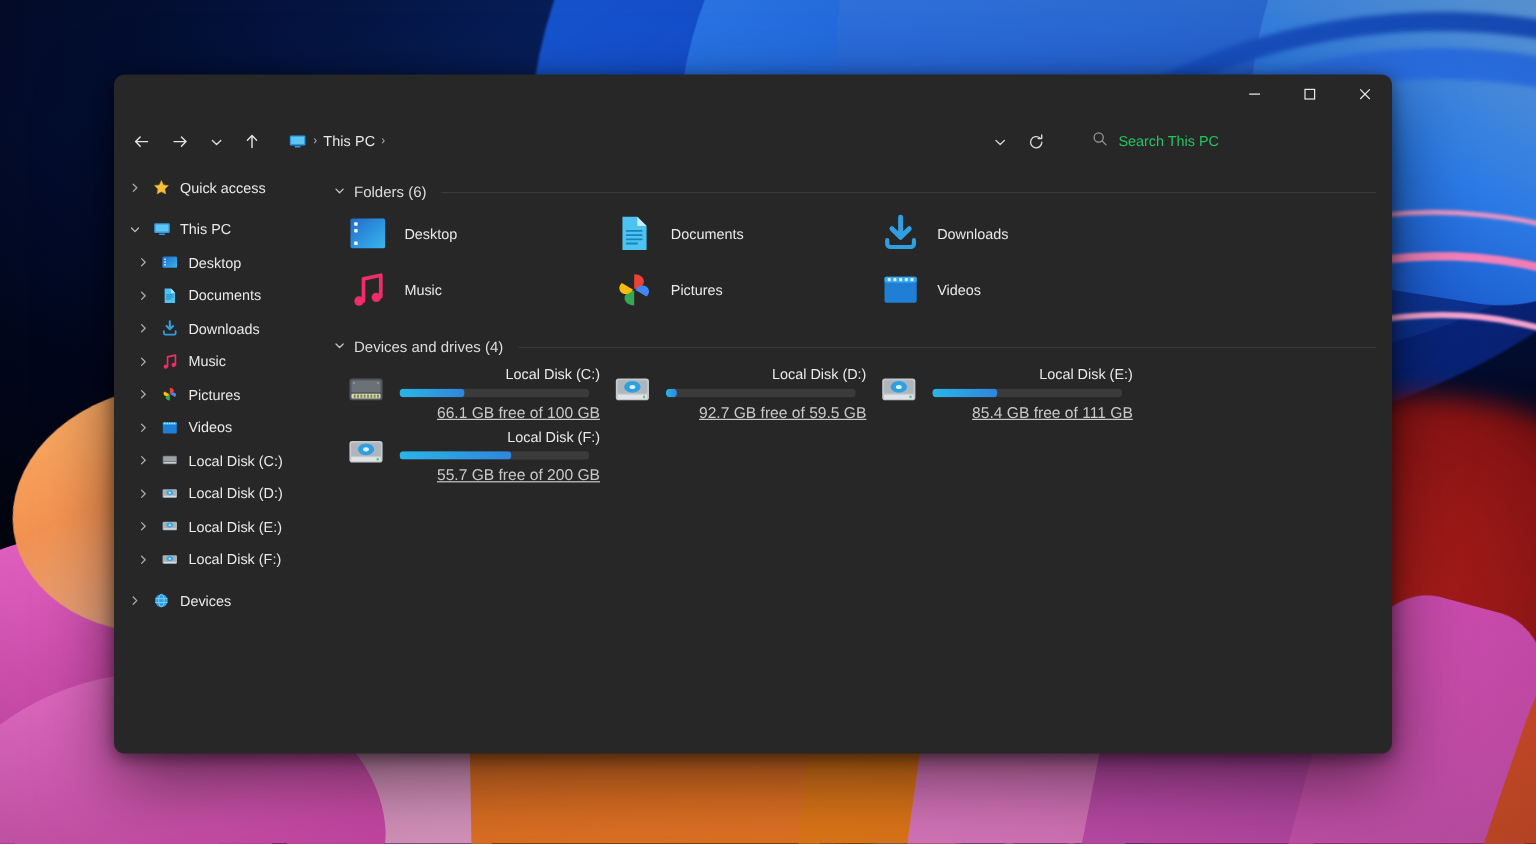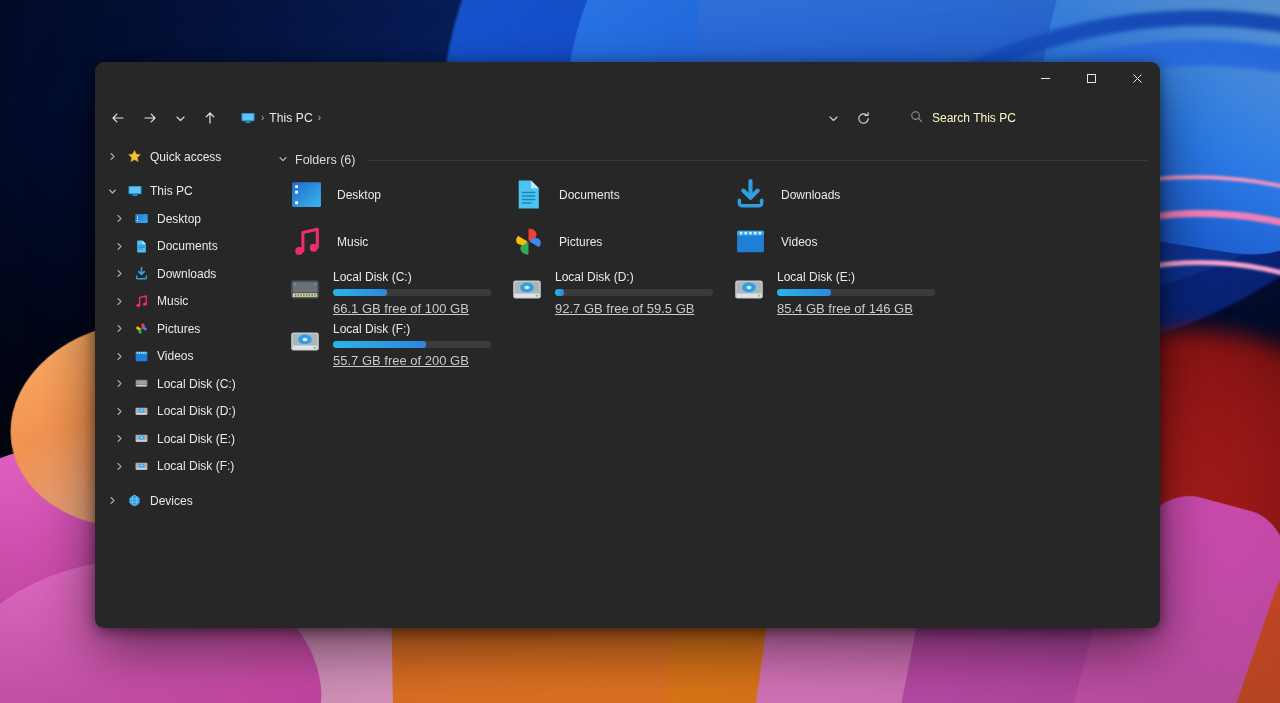--- a/index.html
+++ b/index.html
@@ -137,40 +137,40 @@
   .chev-sep { color:#b5b5b5; font-size: 10px; line-height:1; }
 
   .navspacer { flex: 1 1 auto; }
   .rightnav { display:flex; align-items:center; gap:2px; }
 
   .searchbox {
     margin-left: 22px; width: 246px; height: 30px;
     display:flex; align-items:center; gap:9px; padding-left: 10px;
     border-radius: 4px;
   }
-  .search-ph { font-size: 12px; color:#fef9c3; }
+  .search-ph { font-size: 12px; color:#22c55e; }
 
   
   .body { display:flex; height: calc(566px - 33px - 46px); }
 
   
   .sidebar { width: 173px; flex: 0 0 173px; padding-top: 2px; }
   .sb-item {
     height: 27.5px; display:flex; align-items:center; gap:7px;
     padding-left: 6px; border-radius: 4px; margin: 0 4px;
     font-size: 12px; color:#e8e8e8; white-space:nowrap;
   }
   .sb-item.indent { padding-left: 13px; }
   .sb-twisty { width: 14px; flex:0 0 14px; display:flex; align-items:center; justify-content:center; color:#a9a9a9; }
   .sb-ico { width: 17px; height:17px; flex:0 0 17px; display:flex; align-items:center; justify-content:center; }
   .sb-ico svg { display:block; }
   .sb-gap { height: 7px; }
 
   
-  .content { flex:1; padding: 8px 13px 0 10px; overflow:hidden; }
+  .content { flex:1; padding: 8px 13px 0 10px; overflow:hidden;text-align:right; }
   .group-head {
     display:flex; align-items:center; gap: 7px;
     font-size: 12.5px; color:#dcdcdc; height: 22px;
   }
   .group-head .gtwisty { color:#c3c3c3; font-size: 10px; }
   .group-rule { flex:1; height:1px; background:#3a3a3a; margin-left: 6px; }
 
   .grid { display:flex; flex-wrap:wrap; }
   .folder-tile {
     width: 222px; height: 47px;
@@ -627,20 +627,29 @@
               <rect x="10.2" y="6.5" width="2.4" height="2.6" rx=".6" fill="#d5efff"></rect>
               <rect x="14.8" y="6.5" width="2.4" height="2.6" rx=".6" fill="#d5efff"></rect>
               <rect x="19.4" y="6.5" width="2.4" height="2.6" rx=".6" fill="#d5efff"></rect>
               <rect x="24" y="6.5" width="2.4" height="2.6" rx=".6" fill="#d5efff"></rect>
             </svg>
           </span>
           <span class="flabel">Videos</span>
         </div>
       </div>
 
+      <div class="group-head" style="margin-top:13px;">
+        <span class="gtwisty">
+          <svg width="10" height="10" viewBox="0 0 10 10">
+              <path d="M2 3.6L5 6.6L8 3.6" stroke="#c3c3c3" stroke-width="1.1" fill="none" stroke-linecap="round" stroke-linejoin="round"></path>
+            </svg>
+        </span>
+        <span>Devices and drives (4)</span>
+        <span class="group-rule"></span>
+      </div>
 
       <div class="grid">
 
         <div class="drive-tile">
           <span class="dicon">
             <svg width="34" height="34" viewBox="0 0 32 32">
               <rect x="3" y="7" width="26" height="17" rx="2.2" fill="#50565b"></rect>
               <rect x="4.6" y="8.6" width="22.8" height="9.2" rx="1.2" fill="#6b7277"></rect>
               <rect x="4.6" y="19" width="22.8" height="3.6" rx=".8" fill="#d7dbb3"></rect>
               <g fill="#7f8553">
@@ -695,21 +704,21 @@
               <ellipse cx="16" cy="13.6" rx="2.3" ry="1.6" fill="#d9f0fc"></ellipse>
               <rect x="4.4" y="19.8" width="23.2" height="3.2" rx=".9" fill="#dfe3e6"></rect>
               <circle cx="25.2" cy="21.4" r="1" fill="#64c27a"></circle>
             </svg>
           </span>
           <span class="dmeta">
             <span class="dname" style="display:block">Local Disk (E:)</span>
             <span class="dbar" style="display:block">
               <span class="dfill" style="display:block;width:34%"></span>
             </span>
-            <span class="dfree" style="display:block">85.4 GB free of 146 GB</span>
+            <span class="dfree" style="display:block">85.4 GB free of 111 GB</span>
           </span>
         </div>
 
         <div class="drive-tile">
           <span class="dicon">
             <svg width="34" height="34" viewBox="0 0 32 32">
               <rect x="3" y="7" width="26" height="17" rx="2.2" fill="#c3c9ce"></rect>
               <rect x="4.4" y="8.4" width="23.2" height="10.4" rx="1.2" fill="#aeb5bb"></rect>
               <ellipse cx="16" cy="13.6" rx="6.4" ry="4.6" fill="#2f9fe0"></ellipse>
               <ellipse cx="16" cy="13.6" rx="2.3" ry="1.6" fill="#d9f0fc"></ellipse>

